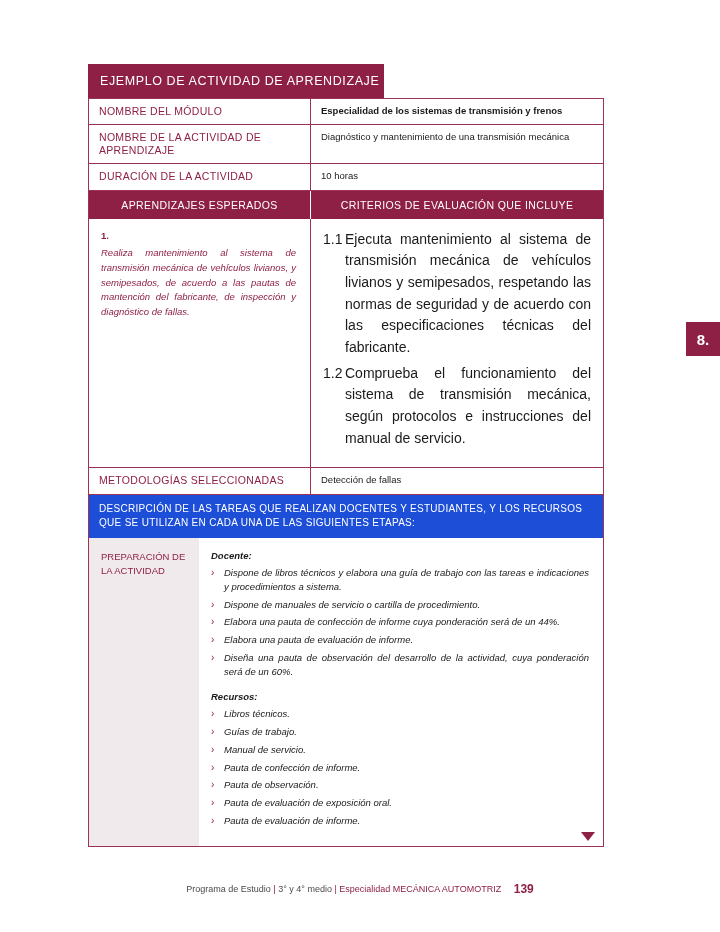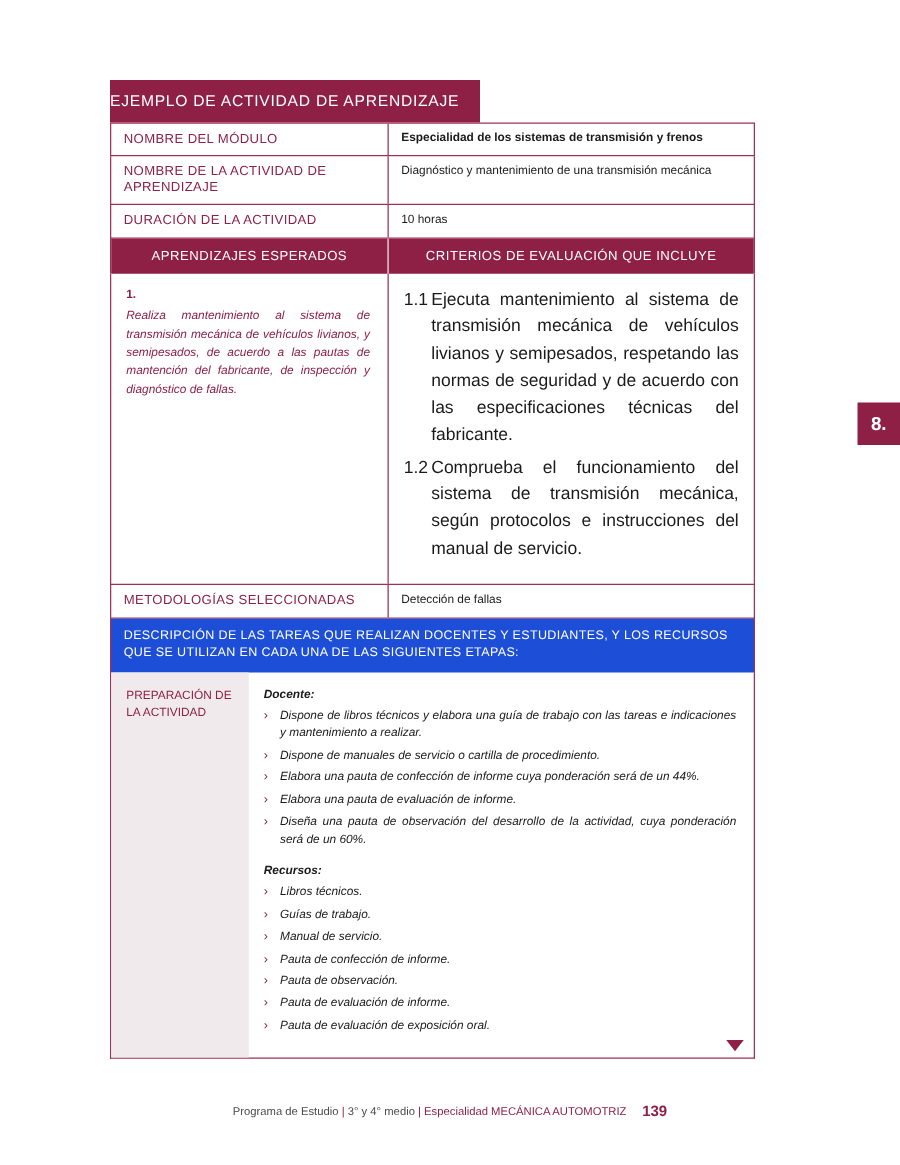--- a/index.html
+++ b/index.html
@@ -27,20 +27,21 @@
     left: 88px;
     top: 64px;
     width: 296px;
     height: 34px;
     background: #8e2046;
     color: #ffffff;
     font-size: 12.5px;
     letter-spacing: 0.6px;
     display: flex;
     align-items: center;
+    padding-left: 12px;
     box-sizing: border-box;
   }
 
   
   .table-wrap {
     position: absolute;
     left: 88px;
     top: 98px;
     width: 516px;
   }
@@ -307,35 +308,35 @@
       <div class="cell-value">Detección de fallas</div>
     </div>
 
     <div class="desc-band">DESCRIPCIÓN DE LAS TAREAS QUE REALIZAN DOCENTES Y ESTUDIANTES, Y LOS RECURSOS QUE SE UTILIZAN EN CADA UNA DE LAS SIGUIENTES ETAPAS:</div>
 
     <div class="act-row">
       <div class="act-left">PREPARACIÓN DE LA ACTIVIDAD</div>
       <div class="act-right">
         <div class="subhead">Docente:</div>
         <ul class="bul">
-          <li>Dispone de libros técnicos y elabora una guía de trabajo con las tareas e indicaciones y mantenimiento a realizar.</li>
+          <li>Dispone de libros técnicos y elabora una guía de trabajo con las tareas e indicaciones y procedimientos a sistema.</li>
           <li>Dispone de manuales de servicio o cartilla de procedimiento.</li>
           <li>Elabora una pauta de confección de informe cuya ponderación será de un 44%.</li>
           <li>Elabora una pauta de evaluación de informe.</li>
           <li>Diseña una pauta de observación del desarrollo de la actividad, cuya ponderación será de un 60%.</li>
         </ul>
         <div class="subhead second">Recursos:</div>
         <ul class="bul">
           <li>Libros técnicos.</li>
           <li>Guías de trabajo.</li>
           <li>Manual de servicio.</li>
           <li>Pauta de confección de informe.</li>
           <li>Pauta de observación.</li>
+          <li>Pauta de evaluación de exposición oral.</li>
           <li>Pauta de evaluación de informe.</li>
-          <li>Pauta de evaluación de exposición oral.</li>
         </ul>
         <span class="tri"></span>
       </div>
     </div>
 
   </div>
 
   <div class="chapter-tab">8.</div>
 
   <div class="footer">

